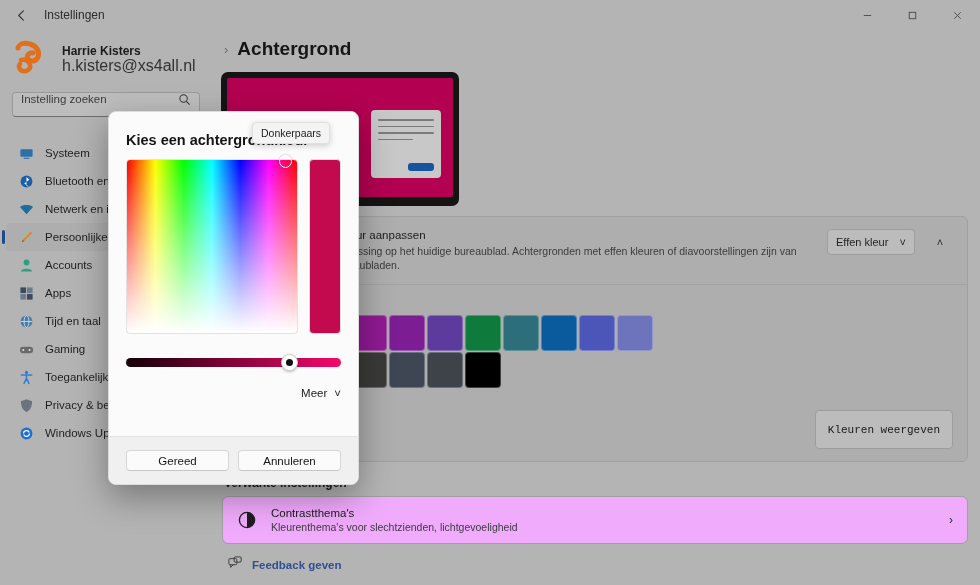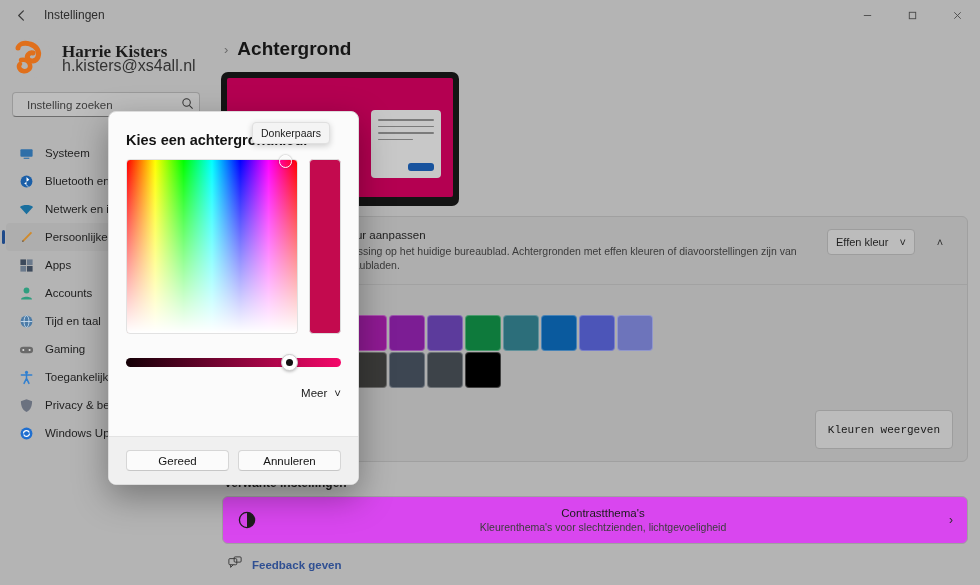--- a/index.html
+++ b/index.html
@@ -46,31 +46,31 @@
   .account {
     display: flex; align-items: center; gap: 10px;
     padding: 8px 0 10px 12px;
   }
   .avatar {
     width: 40px; height: 40px; border-radius: 50%;
     background: #b4b4b4;
     display: flex; align-items: center; justify-content: center;
     overflow: hidden;
   }
-  .acct-name { font-size: 17px; font-weight: bold; color: #1b1b1b; line-height: 15px; font-family: Liberation Serif, serif;}
+  .acct-name { font-size: 12px; font-weight: bold; color: #1b1b1b; line-height: 15px;}
   .acct-mail { font-size: 16px; color: #333; line-height: 14px;}
 
   .searchbox {
     margin: 4px 12px 8px 12px; height: 25px;
     background: #bdbdbd;
     border: 1px solid #9a9a9a;
     border-bottom: 1px solid #6d6d6d;
     border-radius: 4px;
-    display: flex; align-items: center;
-    padding: 0 14px;
+    display: flex; align-items: flex-start;
+    padding: 0 8px;
   }
   .searchbox input {
     flex: 1; border: none; outline: none; background: transparent;
     font-family: inherit; font-size: 11.5px; color: #2b2b2b;
   }
   .searchbox input::placeholder { color: #3c3c3c; }
   .search-icon { color: #333; font-size: 12px; }
 
   .navlist { margin-top: 22px; }
   .navitem {
@@ -192,26 +192,25 @@
     display: flex; align-items: center; justify-content: center;
     padding: 0 12px;
     font-family: Liberation Mono, monospace;
   }
 
   .related-title {
     margin: 14px 0 0 12px; font-size: 12px; font-weight: bold; color: #1d1d1d;
   }
   .row-card {
     margin: 6px 12px 0 10px;
-    background: #d946ef;
+    background: #f0abfc;
     border: 1px solid #a0a0a0;
     border-radius: 6px;
     display: flex; align-items: center; gap: 14px;
     padding: 10px 14px;
-    text-align: center;
   }
   .row-icon { width: 20px; height: 20px; display:flex;align-items:center;justify-content:center;}
   .row-main { flex: 1; }
   .row-title { font-size: 11.5px; color: #1a1a1a; }
   .row-desc { font-size: 10.5px; color: #3c3c3c; margin-top: 2px;}
   .chev { color: #2f2f2f; font-size: 12px; }
 
   .feedback {
     display: flex; align-items: center; gap: 10px;
     margin: 12px 0 0 16px;
@@ -415,37 +414,37 @@
               <path d="M12.5 1.8 L14 3.3 L5.4 12 L3.2 12.8 L4 10.6 Z" fill="#d18a2a"></path>
               <path d="M3.2 12.8 L4 10.6 L5.4 12 Z" fill="#555"></path>
             </svg>
         </span>
         <span>Persoonlijke inst</span>
       </div>
 
       <div class="navitem">
         <span class="navicon">
           <svg width="15" height="15" viewBox="0 0 16 16">
+              <circle cx="8" cy="4.8" r="3.1" fill="#2f9e7f"></circle>
+              <path d="M2.2 14.5 C2.2 10.6 13.8 10.6 13.8 14.5 Z" fill="#2f9e7f"></path>
+            </svg>
+        </span>
+        <span>Accounts</span>
+      </div>
+
+      <div class="navitem">
+        <span class="navicon">
+          <svg width="15" height="15" viewBox="0 0 16 16">
               <rect x="1.5" y="1.5" width="6" height="6" fill="#3d4a5c"></rect>
               <rect x="8.5" y="1.5" width="6" height="6" fill="#6b7a8c"></rect>
               <rect x="1.5" y="8.5" width="6" height="6" fill="#6b7a8c"></rect>
               <rect x="8.5" y="8.5" width="6" height="6" fill="#3d4a5c"></rect>
             </svg>
         </span>
         <span>Apps</span>
-      </div>
-
-      <div class="navitem">
-        <span class="navicon">
-          <svg width="15" height="15" viewBox="0 0 16 16">
-              <circle cx="8" cy="4.8" r="3.1" fill="#2f9e7f"></circle>
-              <path d="M2.2 14.5 C2.2 10.6 13.8 10.6 13.8 14.5 Z" fill="#2f9e7f"></path>
-            </svg>
-        </span>
-        <span>Accounts</span>
       </div>
 
       <div class="navitem">
         <span class="navicon">
           <svg width="15" height="15" viewBox="0 0 16 16">
               <circle cx="8" cy="8" r="6.3" fill="#4c7ba6"></circle>
               <ellipse cx="8" cy="8" rx="2.6" ry="6.3" fill="none" stroke="#cfe0ee" stroke-width="0.9"></ellipse>
               <line x1="1.7" y1="8" x2="14.3" y2="8" stroke="#cfe0ee" stroke-width="0.9"></line>
             </svg>
         </span>

